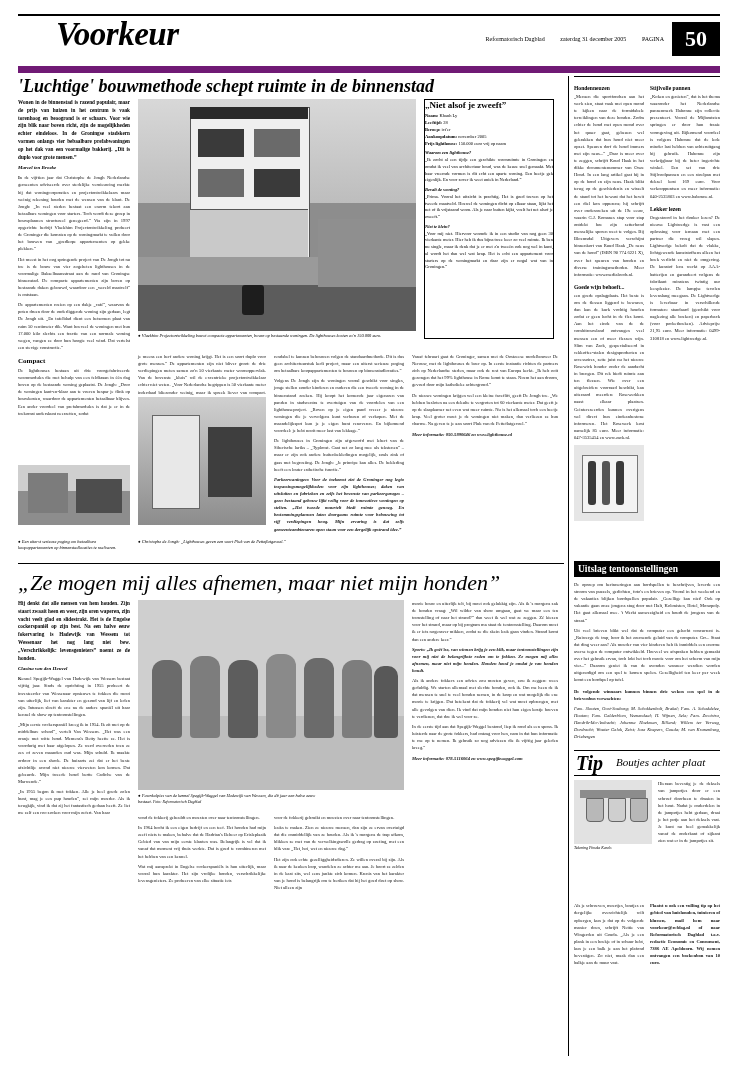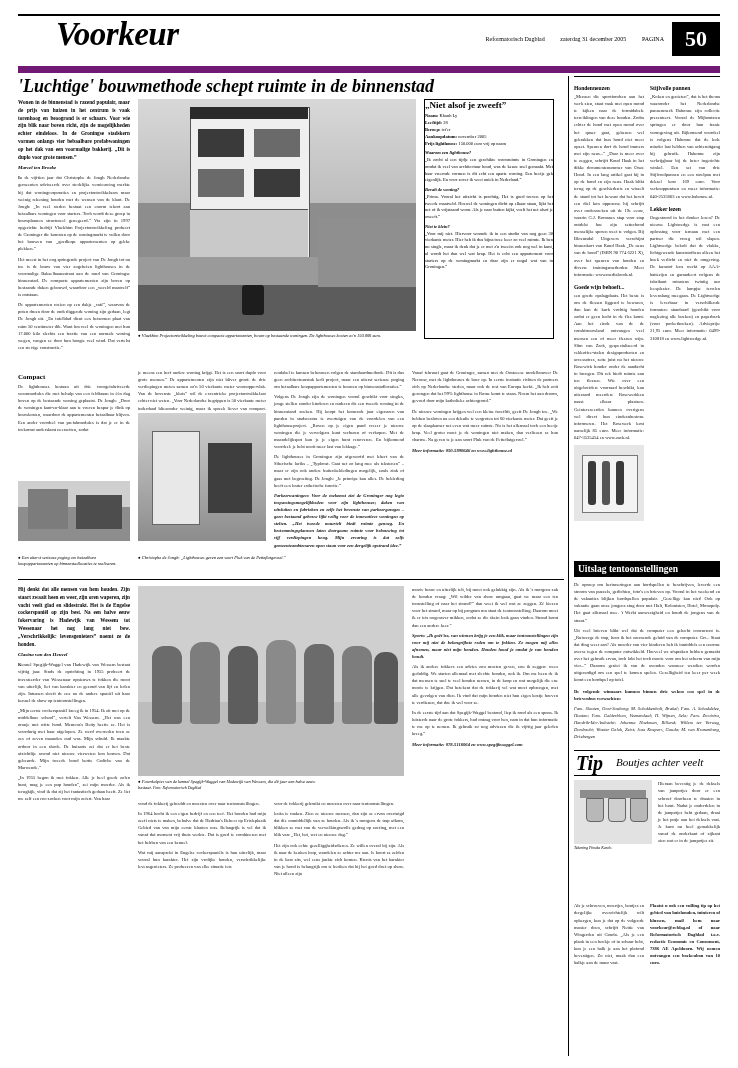--- a/index.html
+++ b/index.html
@@ -123,21 +123,21 @@
               <div class="ital bold">Bevalt de woning?</div>
               <div style="margin-bottom:3px;">„Prima. Vooral het uitzicht is prachtig. Het is goed toeven op het tweede maatveld. Hoewel de woningen dicht op elkaar staan, lijkt het net of ik vrijstaand woon. Als je naar buiten kijkt, voelt het net alsof je zweeft.”</div>
               <div class="ital bold">Niet te klein?</div>
               <div>„Voor mij niet. Hiervoor woonde ik in een studio van nog geen 30 vierkante meter. Hier heb ik dus bijna twee keer zo veel ruimte. Ik ben nu single, maar ik denk dat je er met z'n tweеën ook nog wel in kunt, al wordt het dan wel wat krap. Het is echt een appartement voor starters op de woningmarkt en daar zijn er nogal wat van in Groningen.”</div>
             </div>
           </div>
 
           <div class="caption" style="position:absolute;left:120px;top:234px;width:278px;">● Vlaekhim Projectontwikkeling bouwt compacte appartementen, boven op bestaande woningen. De lighthouses kosten zo'n 150.000 euro.</div>
         </div>
 
-        <div style="position:relative;margin-top:20px;height:186px;">
+        <div style="position:relative;margin-top:4px;height:186px;">
           <div style="position:absolute;left:0;top:0;width:112px;">
             <div class="subhead">Compact</div>
             <div class="col">
               <p>De lighthouses bestaan uit drie voorgefabriceerde woonmodules die met behulp van een feldkraan in één dag boven op de bestaande woning geplaatst. De Jongh: „Door de woningen kant-en-klaar aan te voeren bespar je flink op bouwkosten, waardoor de appartementen betaalbaar blijven. Een ander voordeel van prefabmodules is dat je er in de toekomst anderskunt neerzetten, zodat</p>
             </div>
           </div>
           <div style="position:absolute;left:120px;top:0;width:128px;">
             <div class="col">
               <p>je meens een herf andere woning krijgt. Het is een soort duplo voor grote mensen.” De appartementen zijn niet bliver groot: de drie verdiepingen meten samen zo'n 50 vierkante meter woonoppervlak. Van de bovenste „kluis” wil de excentrieke projectontwikkelaar echter niet weten. „Voor Nederlandse begrippen is 50 vierkante meter inderdaad bliezonder weinig, maar ik spreek liever van compact. Grote bouwbedrijven</p>
             </div>
@@ -172,20 +172,21 @@
 
         <div style="position:relative;height:18px;">
           <div class="caption" style="position:absolute;left:0;top:0;width:112px;">● Een uiterst serieuze poging om betaalbare koopappartementen op binnenstadlocaties te realiseren.</div>
           <div class="caption" style="position:absolute;left:120px;top:0;width:200px;">● Christophe de Jongh: „Lighthouses geven een soort Pluk van de Petteflatgevoel.”</div>
         </div>
       </div>
 
       <div class="rule" style="margin-top:6px;"></div>
 
       <div style="position:relative;margin-top:6px;">
+        <h1 class="head" style="font-style:italic;font-size:22px;">„Ze mogen mij alles afnemen, maar niet mijn honden”</h1>
 
         <div style="position:relative;height:330px;margin-top:4px;">
           <div style="position:absolute;left:0;top:0;width:112px;">
             <div class="lead">Hij denkt dat alle mensen van hem houden. Zijn staart zwaait heen en weer, zijn oren waperen, zijn vacht veelt glad en slidestrakt. Het is de Engelse cockerspaniël op zijn best. Na een halve eeuw fokervaring is Hadewijk van Wessem tot Wessenaar het nog lang niet bew. „Verschrikkelijk: levensgenieters” noemt ze de honden.</div>
             <div class="byline">Clasina van den Heuvel</div>
             <div class="col">
               <p class="first">Kennel Spegijk-Waggel van Hadewijk van Wessem bestaat vijftig jaar. Sinds de oprichting in 1955 probeert de investeerder van Wessenaar opnieuws te fokken die mooi van uiterlijk, lief van karakter en gezond van lijf en leden zijn. Intussen sloeft de ene na de andere spaniël uit haar kennel de show op tentoonstellingen.</p>
               <p>„Mijn eerste cockerspaniël kreeg ik in 1954. Ik zit met op de middelbare school”, vertelt Van Wessem. „Het was een oranje met witte hond. Memens's Betty heette ze. Het is voordurig met haar afgelopen. Ze werd overreden toen ze zes of zeven maanden oud was. Mijn schuld. Ik maakte ordoor in een shock. De huisarts zei dat er het beste afzichtlije avond niet nieuwe vierweten kon komen. Dat gebeurde. Mijn tweede hond bertte Cadiche van de Marwende.”</p>
               <p>„In 1955 begon ik met fokken. Alle je heel goede zolen bunt, mag je een pup houden”, zei mijn moeder. Als ik terugkijk, vind ik dat zij het fantastisch gedaan heeft. Ze liet me zelf een roo zocken voor mijn oefert. Van haar</p>
             </div>
@@ -266,21 +267,21 @@
       <div class="blackbar">Uitslag tentoonstellingen</div>
       <div class="col" style="margin-top:4px;">
         <p>De oproep om herinneringen aan bordspellen te beschrijven, leverde een stroom van puzzels, gedichten, foto's en brieven op. Vooral in het weekend en de vakanties blijken bordspellen populair. „Gezellige kan niet! Ook op vakantie gaan onze jongens stug door met Halt, Kolonisten, Hotel, Monopoly. Het gaat allemaal mee. 't Werkt aanwezigheid en houdt de jongens van de straat.”</p>
         <p>Uit veel brieven blikt wel dat de computer een gelucht concurrent is. „Ruiwerge de trap, hoor ik het zoemende geluid van de computer. Grr... Staat dat ding weer aan? Als moeder van vier kinderen heb ik inmiddels een enorme averse tegen de computer ontwikkeld. Hoeveel we afspraken hebben gemaakt over het gebruik ervan, toch lokt het toch mooie voor om het scherm van mijn vier...” Daarom geniet ik van de avonden wanneer wesdien worden uitgenodigd om een spel te komen spelen. Gezelligheid ten keer per week komt een bordspel op tafel.</p>
       </div>
       <div class="col" style="margin-top:4px;font-weight:bold;">De volgende winnaars kunnen binnen drie weken een spel in de brievenbus verwachten:</div>
       <div class="col" style="margin-top:3px;font-style:italic;">Fam. Slooten, Oost-Souburg; M. Schokkenbolt, Brakel; Fam. A. Schaddelee, Houten; Fam. Gelderblom, Veenendaal; H. Wijnen, Sele; Fam. Zwoistra, Hendrik-Ido-Ambacht; Johanna Hoekman, Rilland; Willem ter Verweg, Dordrecht; Wouter Gelok, Zeist; Joze Knepers, Gouda; M. van Kranenburg, Driebergen</div>
 
       <div class="tipbar" style="margin-top:10px;">
         <span class="tipglyph">Tip</span>
-        <span class="tiptext">Boutjes achter veelt</span>
+        <span class="tiptext">Boutjes achter plaat</span>
       </div>
 
       <div style="position:relative;margin-top:4px;height:120px;">
         <div class="photo" style="position:absolute;left:0;top:0;width:78px;height:64px;background:#e2e2e2;">
           <div style="position:absolute;left:6px;top:10px;width:66px;height:8px;background:#8c8c8c;"></div>
           <div style="position:absolute;left:12px;top:18px;width:16px;height:22px;background:#b8b8b8;border:1px solid #666;border-radius:0 0 4px 4px;"></div>
           <div style="position:absolute;left:34px;top:18px;width:16px;height:22px;background:#cfcfcf;border:1px solid #666;border-radius:0 0 4px 4px;"></div>
           <div style="position:absolute;left:56px;top:18px;width:16px;height:22px;background:#b8b8b8;border:1px solid #666;border-radius:0 0 4px 4px;"></div>
         </div>
         <div class="photocap" style="position:absolute;left:0;top:66px;width:78px;">Tekening Pimeke Karels</div>

